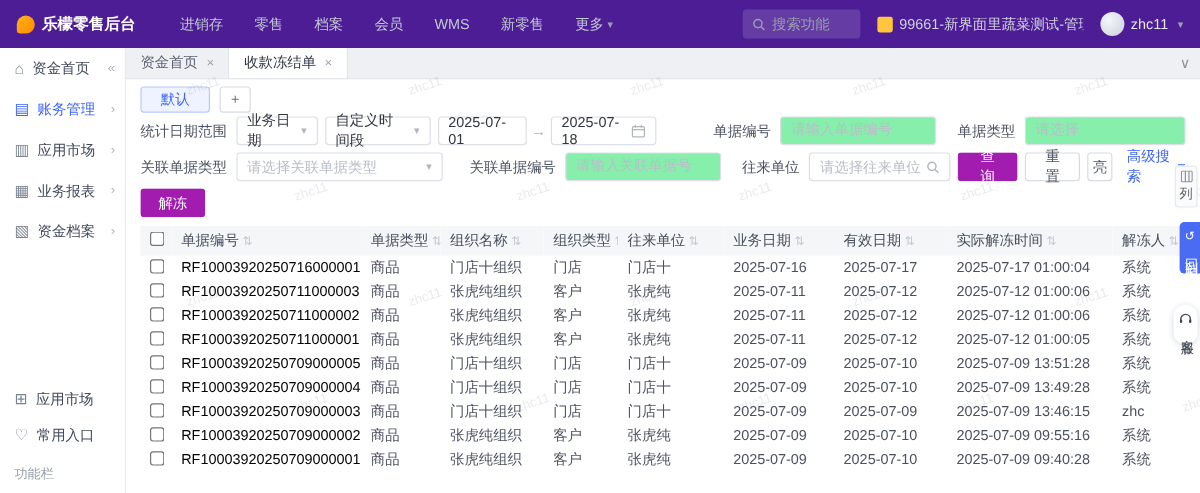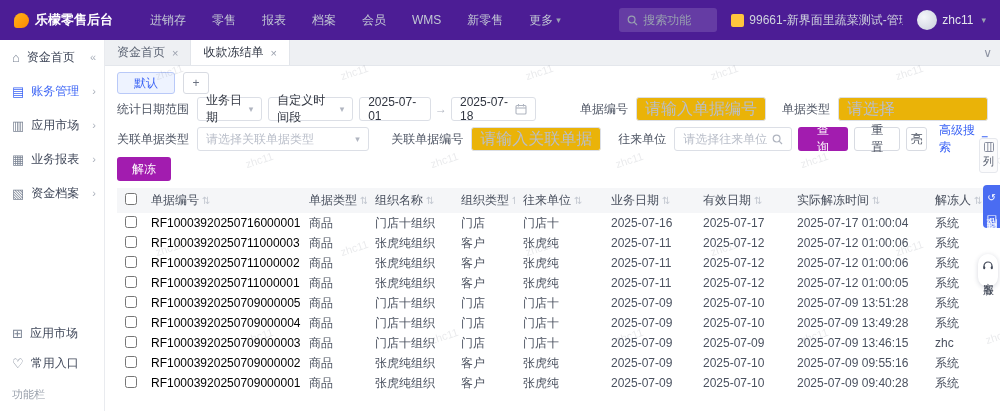--- a/index.html
+++ b/index.html
@@ -62,24 +62,24 @@
   .frow{display:flex;align-items:center;height:24px;margin-bottom:6px}
   .flabel{color:#4c5362;white-space:nowrap;margin-right:8px}
   .lb1{width:74px;text-align:right}
   .lb2{width:86px;text-align:right;margin-left:16px}
   .lb3{width:58px;text-align:right;margin-left:16px}
   .fbox{height:24px;border:1px solid #dcdfe6;border-radius:3px;background:#fff;display:flex;
         align-items:center;padding:0 8px;color:#303540;margin-right:6px;cursor:pointer}
   .fbox .ph{color:#b9bec9}
   .dd{margin-left:auto;color:#b0b5c0;font-size:9px;padding-left:6px}
   .fi{height:24px;border:1px solid #dcdfe6;border-radius:3px;padding:0 8px;color:#303540;
-      font-size:16px;font-family:Liberation Sans, sans-serif;outline:none;background:#eab308}
+      font-size:12px;font-family:Liberation Mono, monospace;outline:none;background:#86efac}
   .fi::placeholder{color:#b9bec9}
   .w76{width:76px}.w100{width:100px}.w84{width:84px}.w100c{width:100px}
-  .w200{width:200px}.w130{width:130px}.w150{width:150px}.w136{width:136px}
+  .w200{width:200px}.w130{width:130px}.w150{width:134px}.w136{width:136px}
   .darrow{color:#b0b5c0;margin:0 4px 0 -2px}
   .icn{flex:none;display:inline-flex;align-items:center}
   .mag-r{margin-left:auto}
   .btn{height:24px;border-radius:3px;border:1px solid transparent;font-size:12px;
        font-family:inherit;cursor:pointer;display:inline-flex;align-items:center;
        justify-content:center;margin-right:6px}
   .btn-primary{background:#a21caf;color:#fff;padding:0 14px}
   .btn-plain{background:#fff;border-color:#d8dbe2;color:#4c5362;padding:0 12px}
   .btn-mini{width:24px;padding:0;background:#fff;border-color:#d8dbe2;color:#4c5362}
   .adv-link{color:#3d65f5;display:inline-flex;align-items:center;gap:3px;cursor:pointer;margin-left:6px}
@@ -125,21 +125,20 @@
 <body>
 
 <header class="topbar">
   <div class="logo">
     <span class="logo-icon"></span>
     <span>乐檬零售后台</span>
   </div>
   <nav class="nav">
     <span class="nav-item">进销存</span>
     <span class="nav-item">零售</span>
-    <span class="nav-item">报表</span>
     <span class="nav-item">档案</span>
     <span class="nav-item">会员</span>
     <span class="nav-item">WMS</span>
     <span class="nav-item">新零售</span>
     <span class="nav-item">
       <span>更多</span>
       <span class="caret">▾</span>
     </span>
   </nav>
   <div class="top-search">

